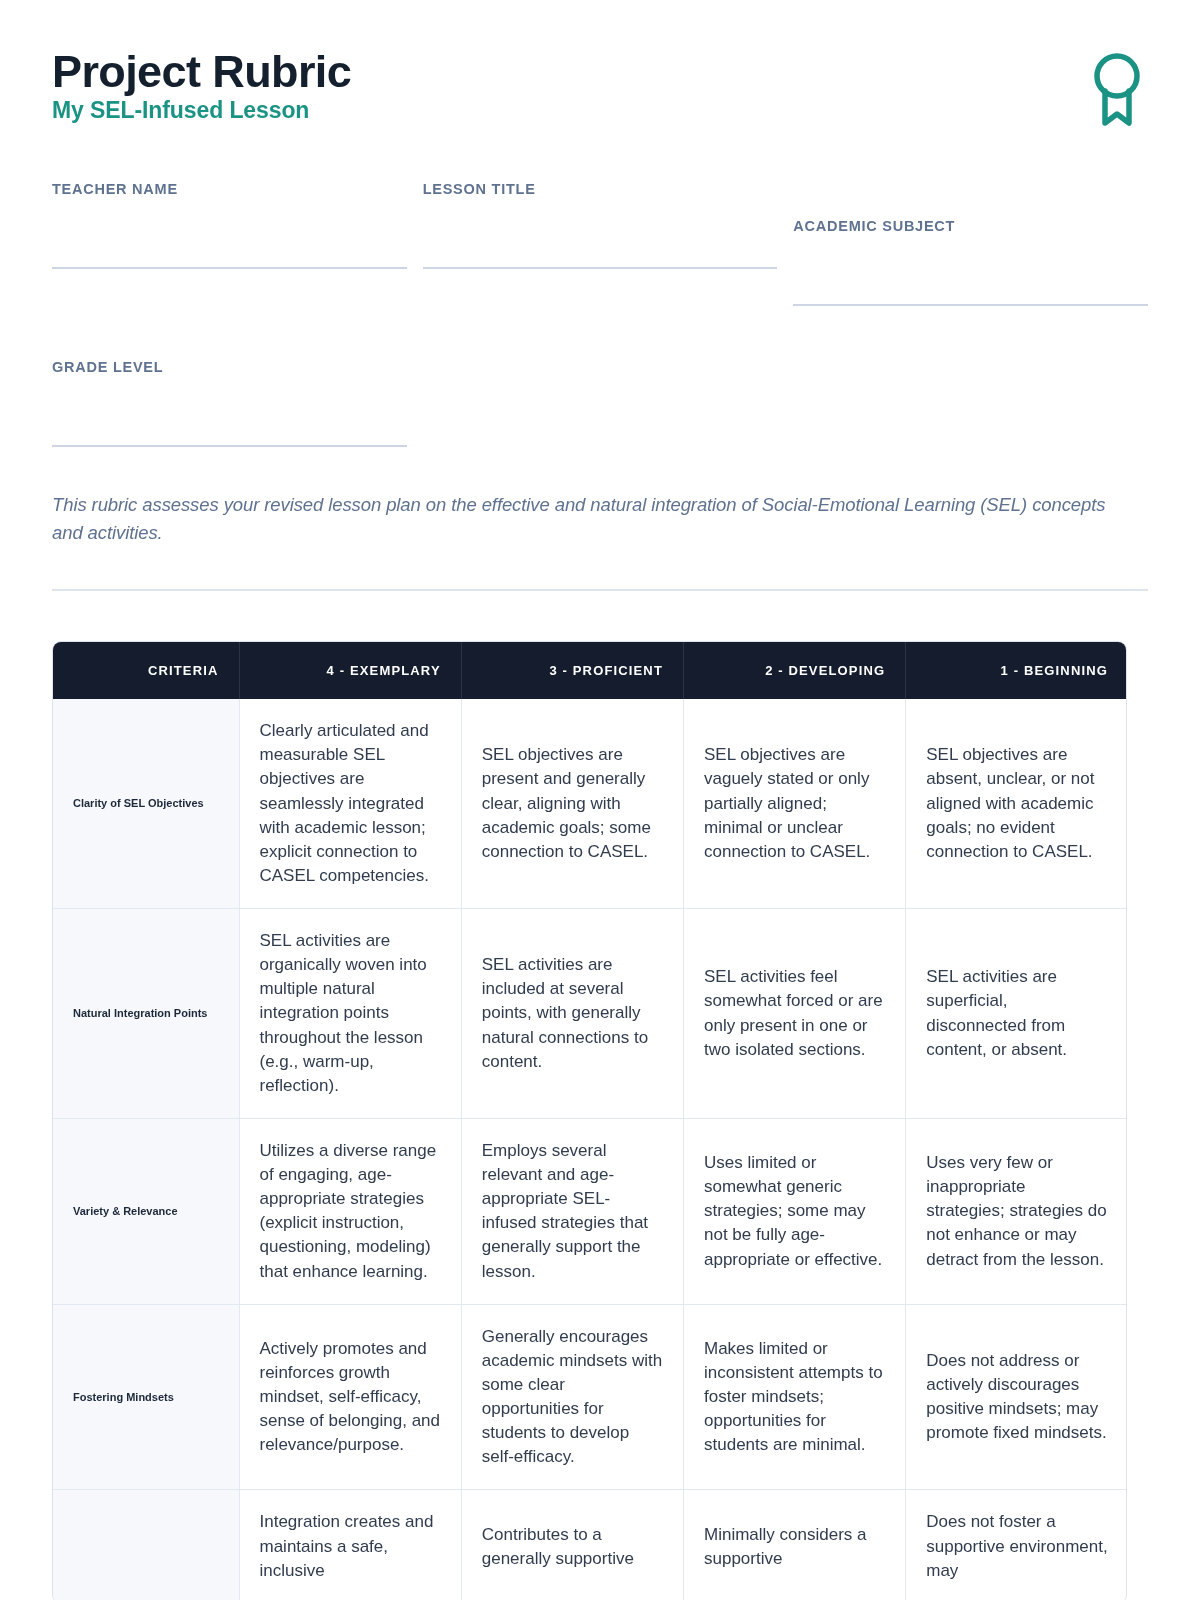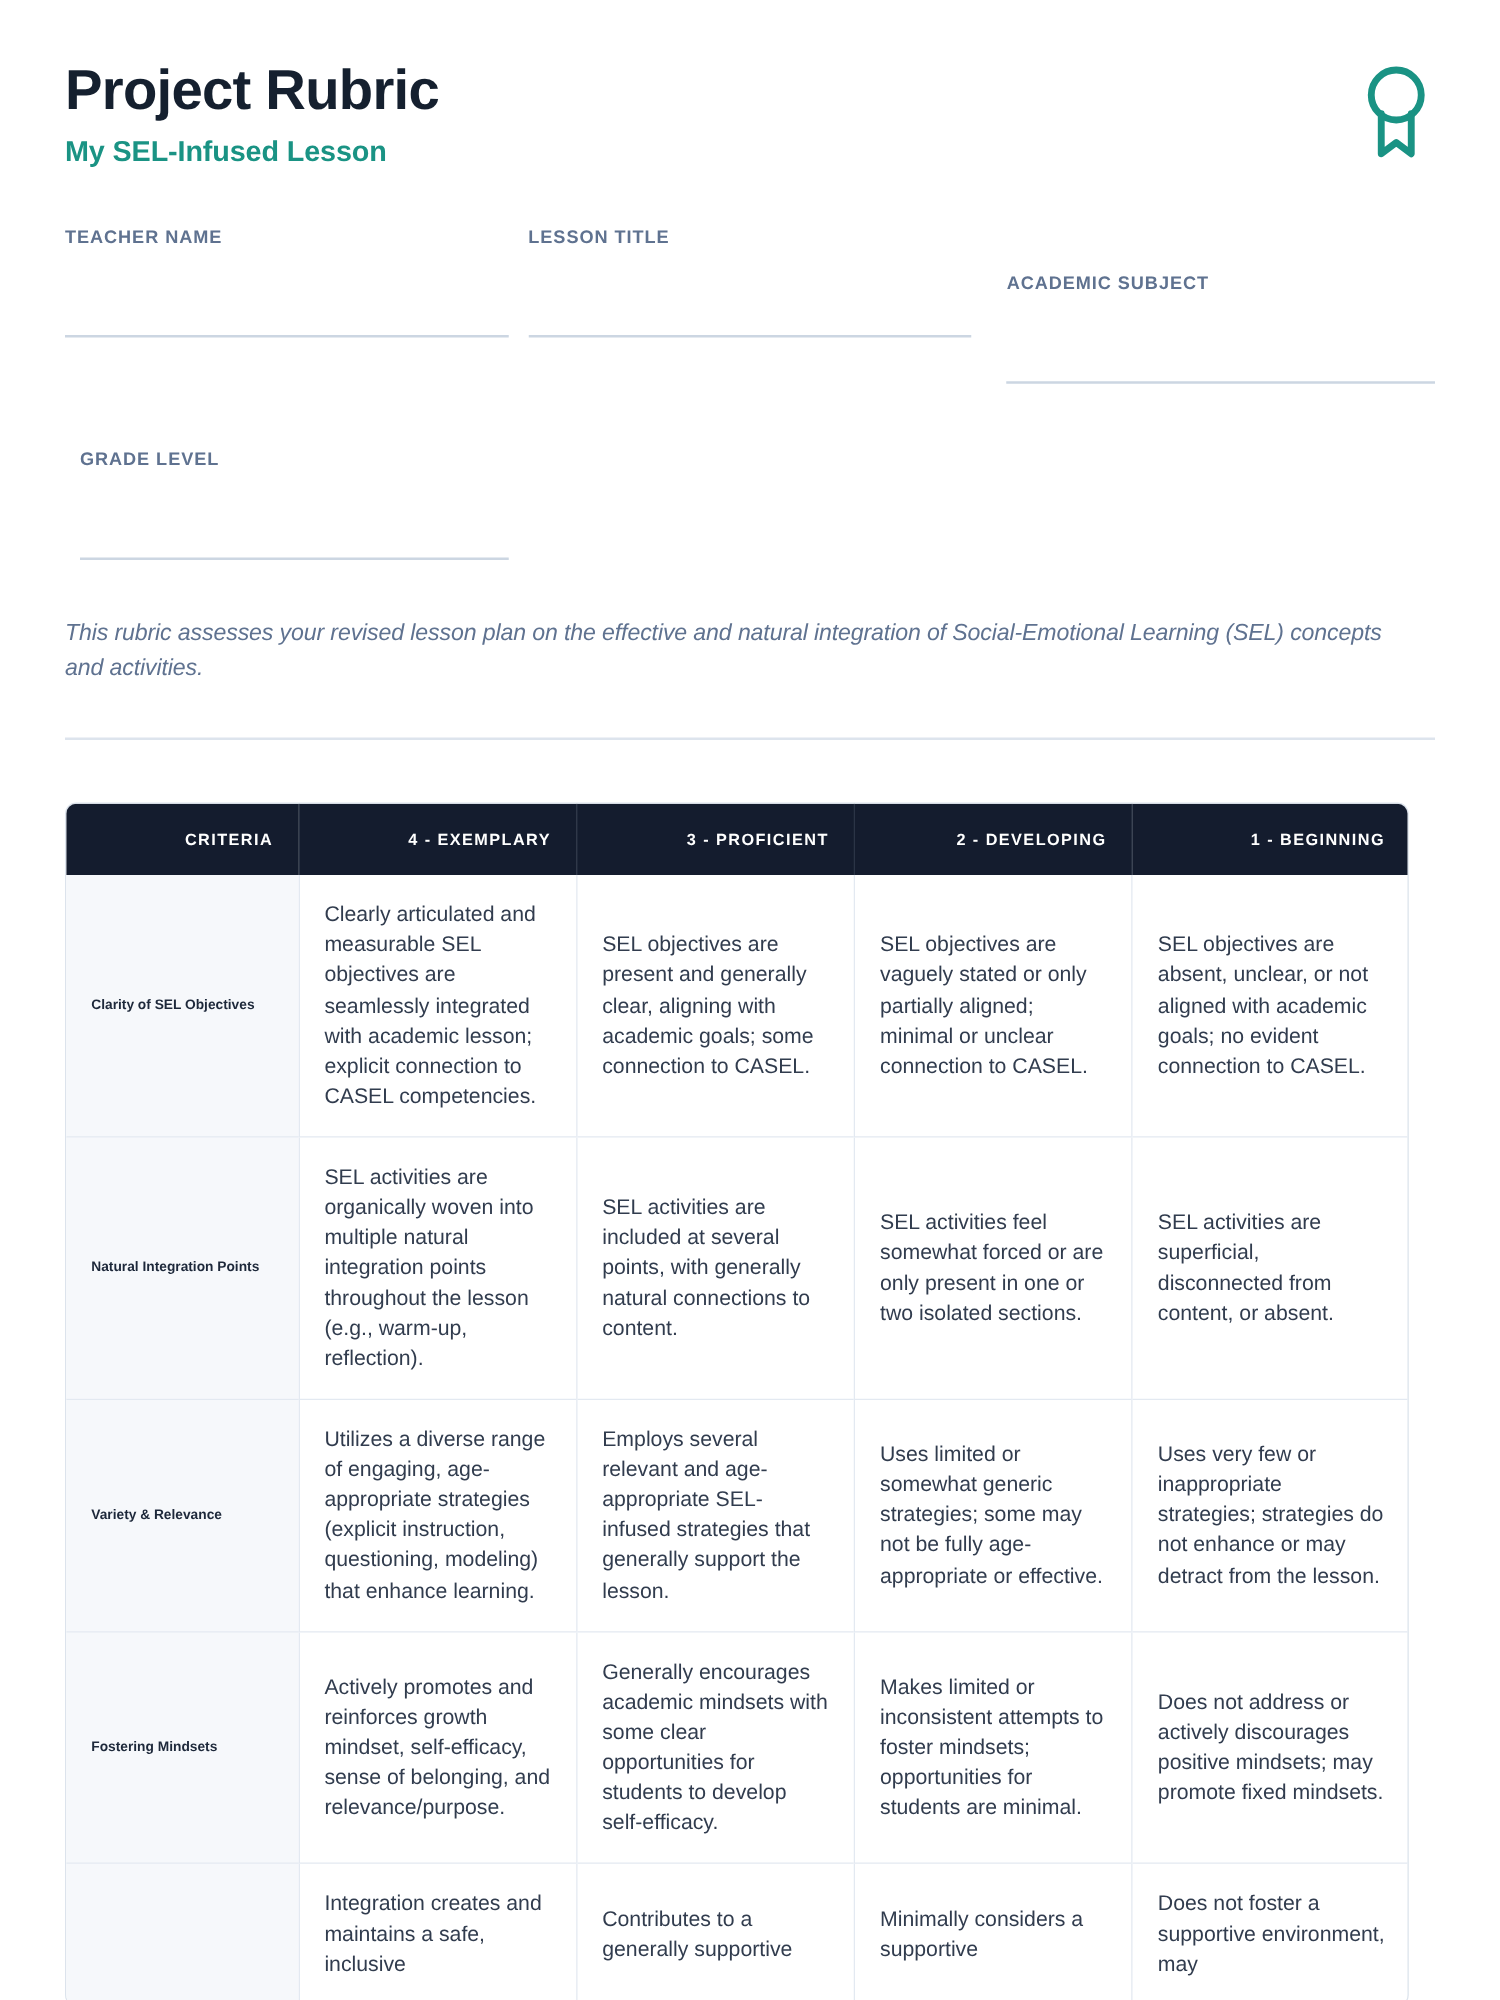--- a/index.html
+++ b/index.html
@@ -32,21 +32,20 @@
 
   .doc-title {
     font-size: 45px;
     font-weight: 700;
     color: #15202f;
     letter-spacing: -0.6px;
     line-height: 1.08;
   }
 
   .doc-subtitle {
-    margin-top: 11px;
     font-size: 23px;
     font-weight: 600;
     color: #1a9384;
     letter-spacing: -0.1px;
   }
 
   .award-icon {
     margin-top: 4px;
     margin-right: 4px;
     flex: 0 0 auto;
@@ -77,21 +76,21 @@
     border-bottom: 2px solid #ccd6e2;
     margin-top: 8px;
   }
 
   .field-value {
     font-size: 17px;
     color: #2b3648;
     padding-top: 26px;
   }
 
-  .field-row-2 { margin-top: 37px; margin-left: 12px; }
+  .field-row-2 { margin-top: 37px; }
 
   
   .intro {
     margin-top: 44px;
     font-size: 18.5px;
     font-style: italic;
     line-height: 1.52;
     color: #5f7290;
     letter-spacing: -0.1px;
     max-width: 1075px;

